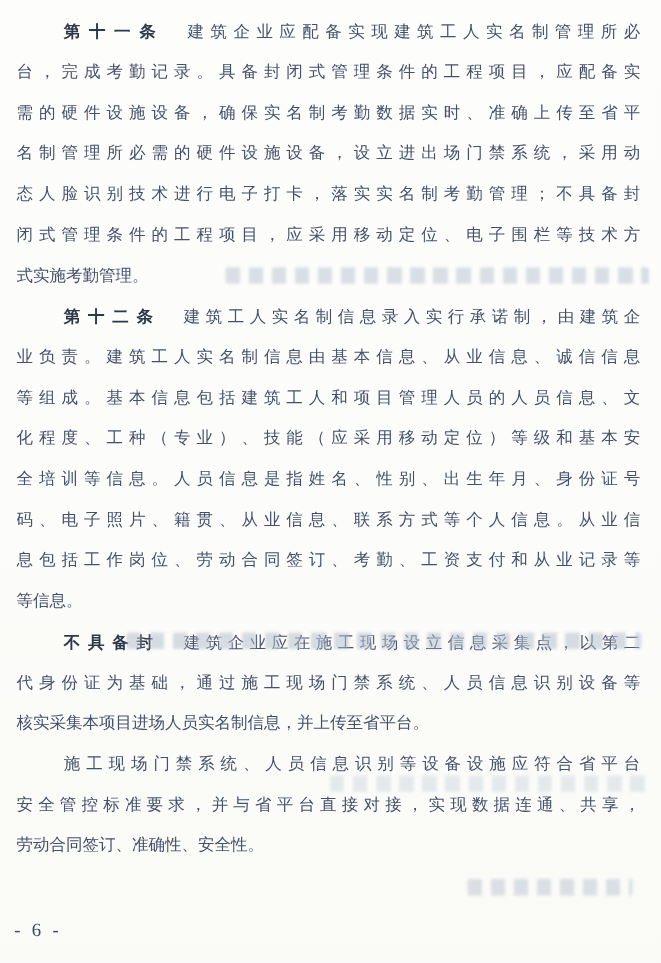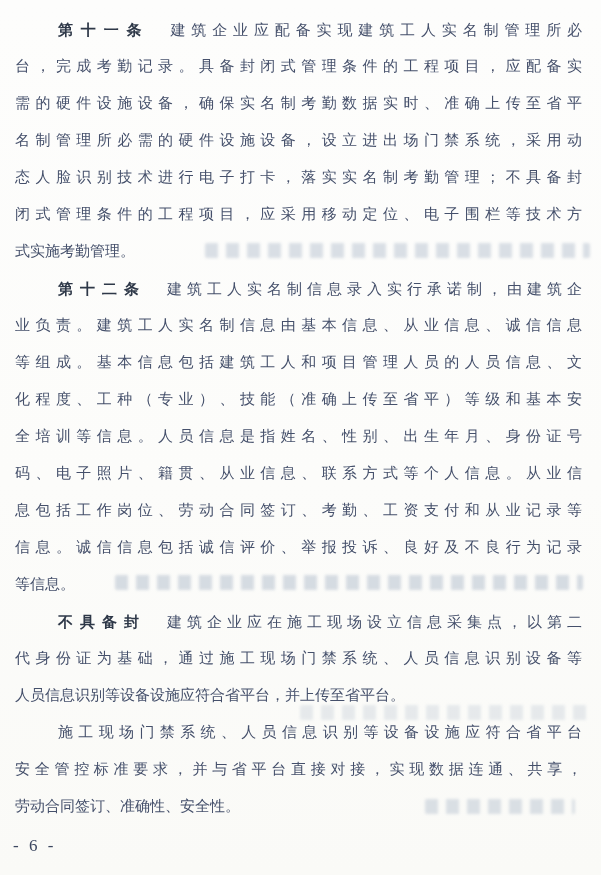--- a/index.html
+++ b/index.html
@@ -63,30 +63,29 @@
     <div class="line fill"><span>台，完成考勤记录。具备封闭式管理条件的工程项目，应配备实</span></div>
     <div class="line fill"><span>需的硬件设施设备，确保实名制考勤数据实时、准确上传至省平</span></div>
     <div class="line fill"><span>名制管理所必需的硬件设施设备，设立进出场门禁系统，采用动</span></div>
     <div class="line fill"><span>态人脸识别技术进行电子打卡，落实实名制考勤管理；不具备封</span></div>
     <div class="line fill"><span>闭式管理条件的工程项目，应采用移动定位、电子围栏等技术方</span></div>
     <div class="line"><span>式实施考勤管理。</span></div>
 
     <div class="line fill indent"><b class="term">第十二条</b><span>建筑工人实名制信息录入实行承诺制，由建筑企</span></div>
     <div class="line fill"><span>业负责。建筑工人实名制信息由基本信息、从业信息、诚信信息</span></div>
     <div class="line fill"><span>等组成。基本信息包括建筑工人和项目管理人员的人员信息、文</span></div>
-    <div class="line fill"><span>化程度、工种（专业）、技能（准确上传至省平）等级和基本安</span></div>
+    <div class="line fill"><span>化程度、工种（专业）、技能（应采用移动定位）等级和基本安</span></div>
     <div class="line fill"><span>全培训等信息。人员信息是指姓名、性别、出生年月、身份证号</span></div>
     <div class="line fill"><span>码、电子照片、籍贯、从业信息、联系方式等个人信息。从业信</span></div>
     <div class="line fill"><span>息包括工作岗位、劳动合同签订、考勤、工资支付和从业记录等</span></div>
-    <div class="line fill"><span>信息。诚信信息包括诚信评价、举报投诉、良好及不良行为记录</span></div>
     <div class="line"><span>等信息。</span></div>
 
     <div class="line fill indent"><b class="term">不具备封</b><span>建筑企业应在施工现场设立信息采集点，以第二</span></div>
     <div class="line fill"><span>代身份证为基础，通过施工现场门禁系统、人员信息识别设备等</span></div>
-    <div class="line"><span>人员信息识别等设备设施应符合省平台，并上传至省平台。</span></div>
+    <div class="line"><span>核实采集本项目进场人员实名制信息，并上传至省平台。</span></div>
 
     <div class="line fill indent"><span>施工现场门禁系统、人员信息识别等设备设施应符合省平台</span></div>
     <div class="line fill"><span>安全管控标准要求，并与省平台直接对接，实现数据连通、共享，</span></div>
     <div class="line"><span>劳动合同签订、准确性、安全性。</span></div>
 
   </div>
 
   <div class="ghost g1"></div>
   <div class="ghost g2"></div>
   <div class="ghost g3"></div>

